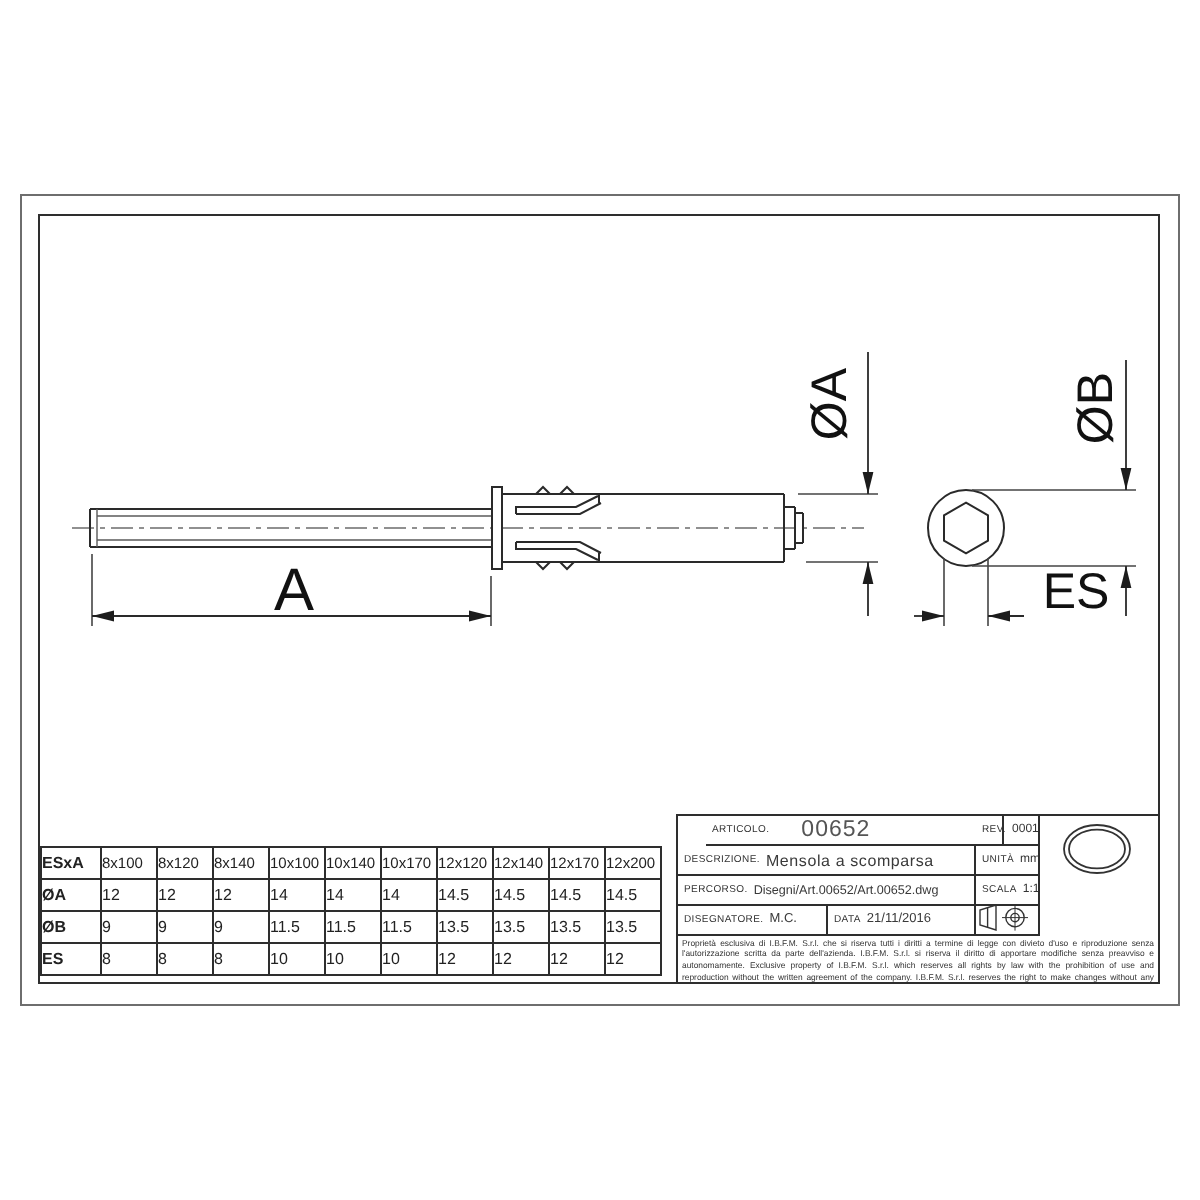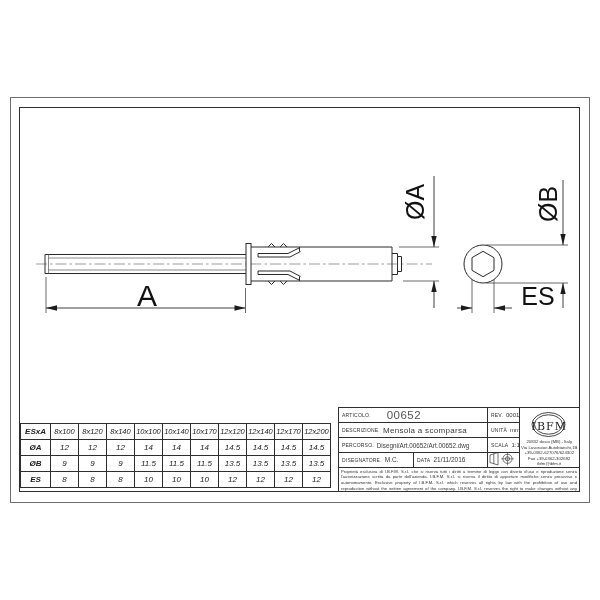--- a/index.html
+++ b/index.html
@@ -13,38 +13,38 @@
 
   
   .dim-label{position:absolute;color:#111;font-weight:400;}
   .dim-a{left:130px;top:279px;width:34px;text-align:center;font-size:30px;}
   .dim-oa{left:394px;top:187px;width:42px;height:30px;font-size:25px;display:flex;align-items:center;justify-content:center;transform:rotate(-90deg);}
   .dim-ob{left:527px;top:189px;width:42px;height:30px;font-size:25px;display:flex;align-items:center;justify-content:center;transform:rotate(-90deg);}
   .dim-es{left:518px;top:282px;width:40px;text-align:center;font-size:25px;}
 
   
   table.sizes{position:absolute;left:20px;top:423px;border-collapse:collapse;table-layout:fixed;width:311px;}
-  table.sizes th, table.sizes td{border:1px solid #2e2e2e;height:16px;padding:0;text-align:center;vertical-align:middle;font-size:8px;color:#222;font-style:italic;}
+  table.sizes th, table.sizes td{border:1px solid #2e2e2e;height:16px;padding:0;text-align:left;vertical-align:middle;font-size:8px;color:#222;}
   table.sizes th{font-weight:bold;width:28px;}
   table.sizes th.rowhead{width:30px;}
   table.sizes td{font-weight:normal;}
   table.sizes tr.hdr td{font-weight:normal;font-size:7.5px;}
 
   
   .titleblock{position:absolute;left:338px;top:407px;width:242px;height:85px;border:1px solid #2e2e2e;}
   .tb-cell{position:absolute;display:flex;align-items:center;padding:0 3px;gap:3px;overflow:hidden;}
   .bR{border-right:1px solid #2e2e2e;}
   .bB{border-bottom:1px solid #2e2e2e;}
   .tb-label{font-size:5px;color:#333;letter-spacing:.2px;white-space:nowrap;flex:0 0 auto;}
   .v-articolo{font-size:11.5px;color:#555;letter-spacing:.5px;}
   .v-descr{font-size:8px;color:#3a3a3a;letter-spacing:.3px;text-align:center;}
   .v-path{font-size:6.3px;color:#3a3a3a;}
   .v-small{font-size:6.5px;color:#3a3a3a;}
   .v-mini{font-size:6px;color:#333;margin-left:auto;padding-right:1px;}
-  .cell-articolo{left:0;top:0;width:149px;height:15px;gap:16px;}
+  .cell-articolo{left:14px;top:0;width:149px;height:15px;gap:16px;}
   .cell-rev{left:149px;top:0;width:31.5px;height:15px;}
   .cell-descr{left:0;top:15px;width:149px;height:15px;}
   .cell-unita{left:149px;top:15px;width:31.5px;height:15px;}
   .cell-percorso{left:0;top:30px;width:149px;height:15px;}
   .cell-scala{left:149px;top:30px;width:31.5px;height:15px;}
   .cell-disegnatore{left:0;top:45px;width:75px;height:14.5px;}
   .cell-data{left:75px;top:45px;width:74px;height:14.5px;}
   .cell-proj{left:149px;top:45px;width:31.5px;height:14.5px;justify-content:center;padding:0;}
   .cell-logo{left:180.5px;top:0;width:59.5px;height:59.5px;display:block;padding:0;}
   .cell-disclaimer{left:0;top:59.5px;width:240px;height:24.5px;display:block;padding:1px 2px;}
@@ -246,28 +246,16 @@
   </div>
   <div class="tb-cell cell-disegnatore bR bB">
     <span class="tb-label">DISEGNATORE.</span>
     <span class="v-small">M.C.</span>
   </div>
   <div class="tb-cell cell-data bR bB">
     <span class="tb-label">DATA</span>
     <span class="v-small">21/11/2016</span>
   </div>
   <div class="tb-cell cell-proj bR bB"></div>
-  <div class="tb-cell cell-logo bB">
-    <div class="logo-wrap">
-      <div class="logo-text">IBFM</div>
-      <div class="logo-address">
-        <div>20832 desio (MB) - Italy</div>
-        <div>Via Lavoratori Autobianchi,1B</div>
-        <div>+39-0362-627076/624302</div>
-        <div>Fax +39-0362-302692</div>
-        <div>ibfm@ibfm.it</div>
-      </div>
-    </div>
-  </div>
   <div class="tb-cell cell-disclaimer">
     <div class="disclaimer-text">Proprietà esclusiva di I.B.F.M. S.r.l. che si riserva tutti i diritti a termine di legge con divieto d'uso e riproduzione senza l'autorizzazione scritta da parte dell'azienda. I.B.F.M. S.r.l. si riserva il diritto di apportare modifiche senza preavviso e autonomamente. Exclusive property of I.B.F.M. S.r.l. which reserves all rights by law with the prohibition of use and reproduction without the written agreement of the company. I.B.F.M. S.r.l. reserves the right to make changes without any notification and independently.</div>
   </div>
 </div>
 
 </body></html>

